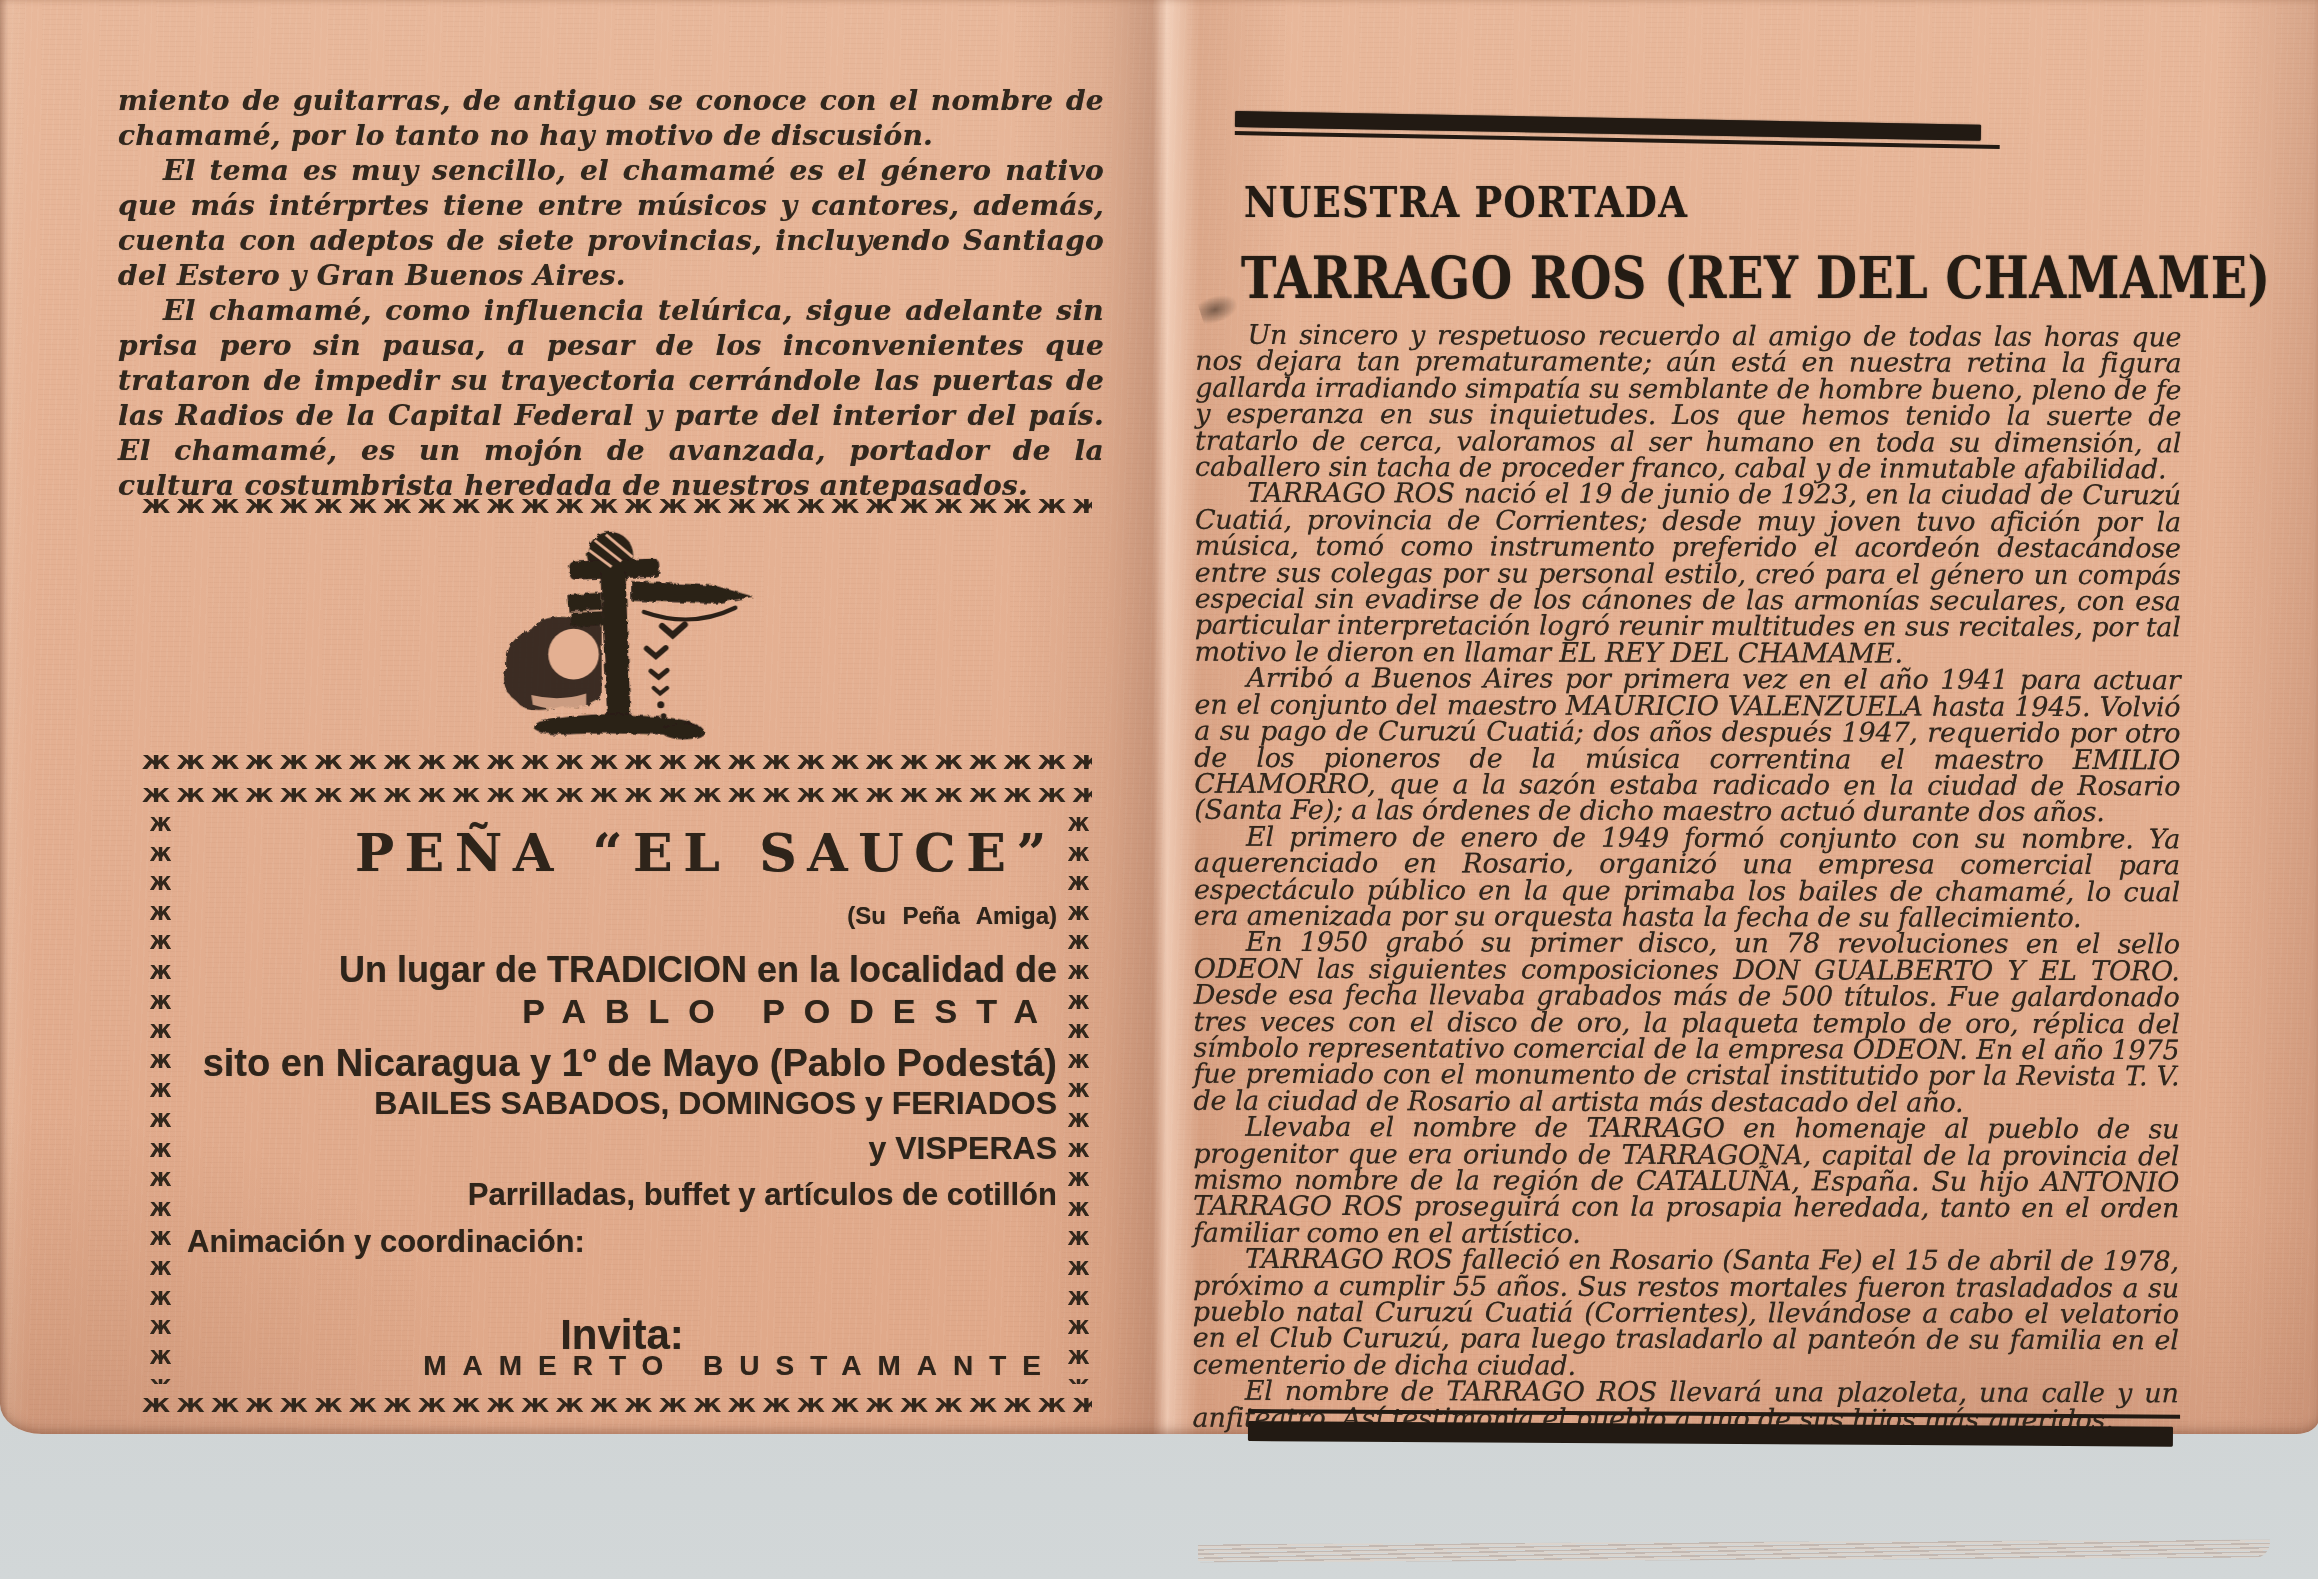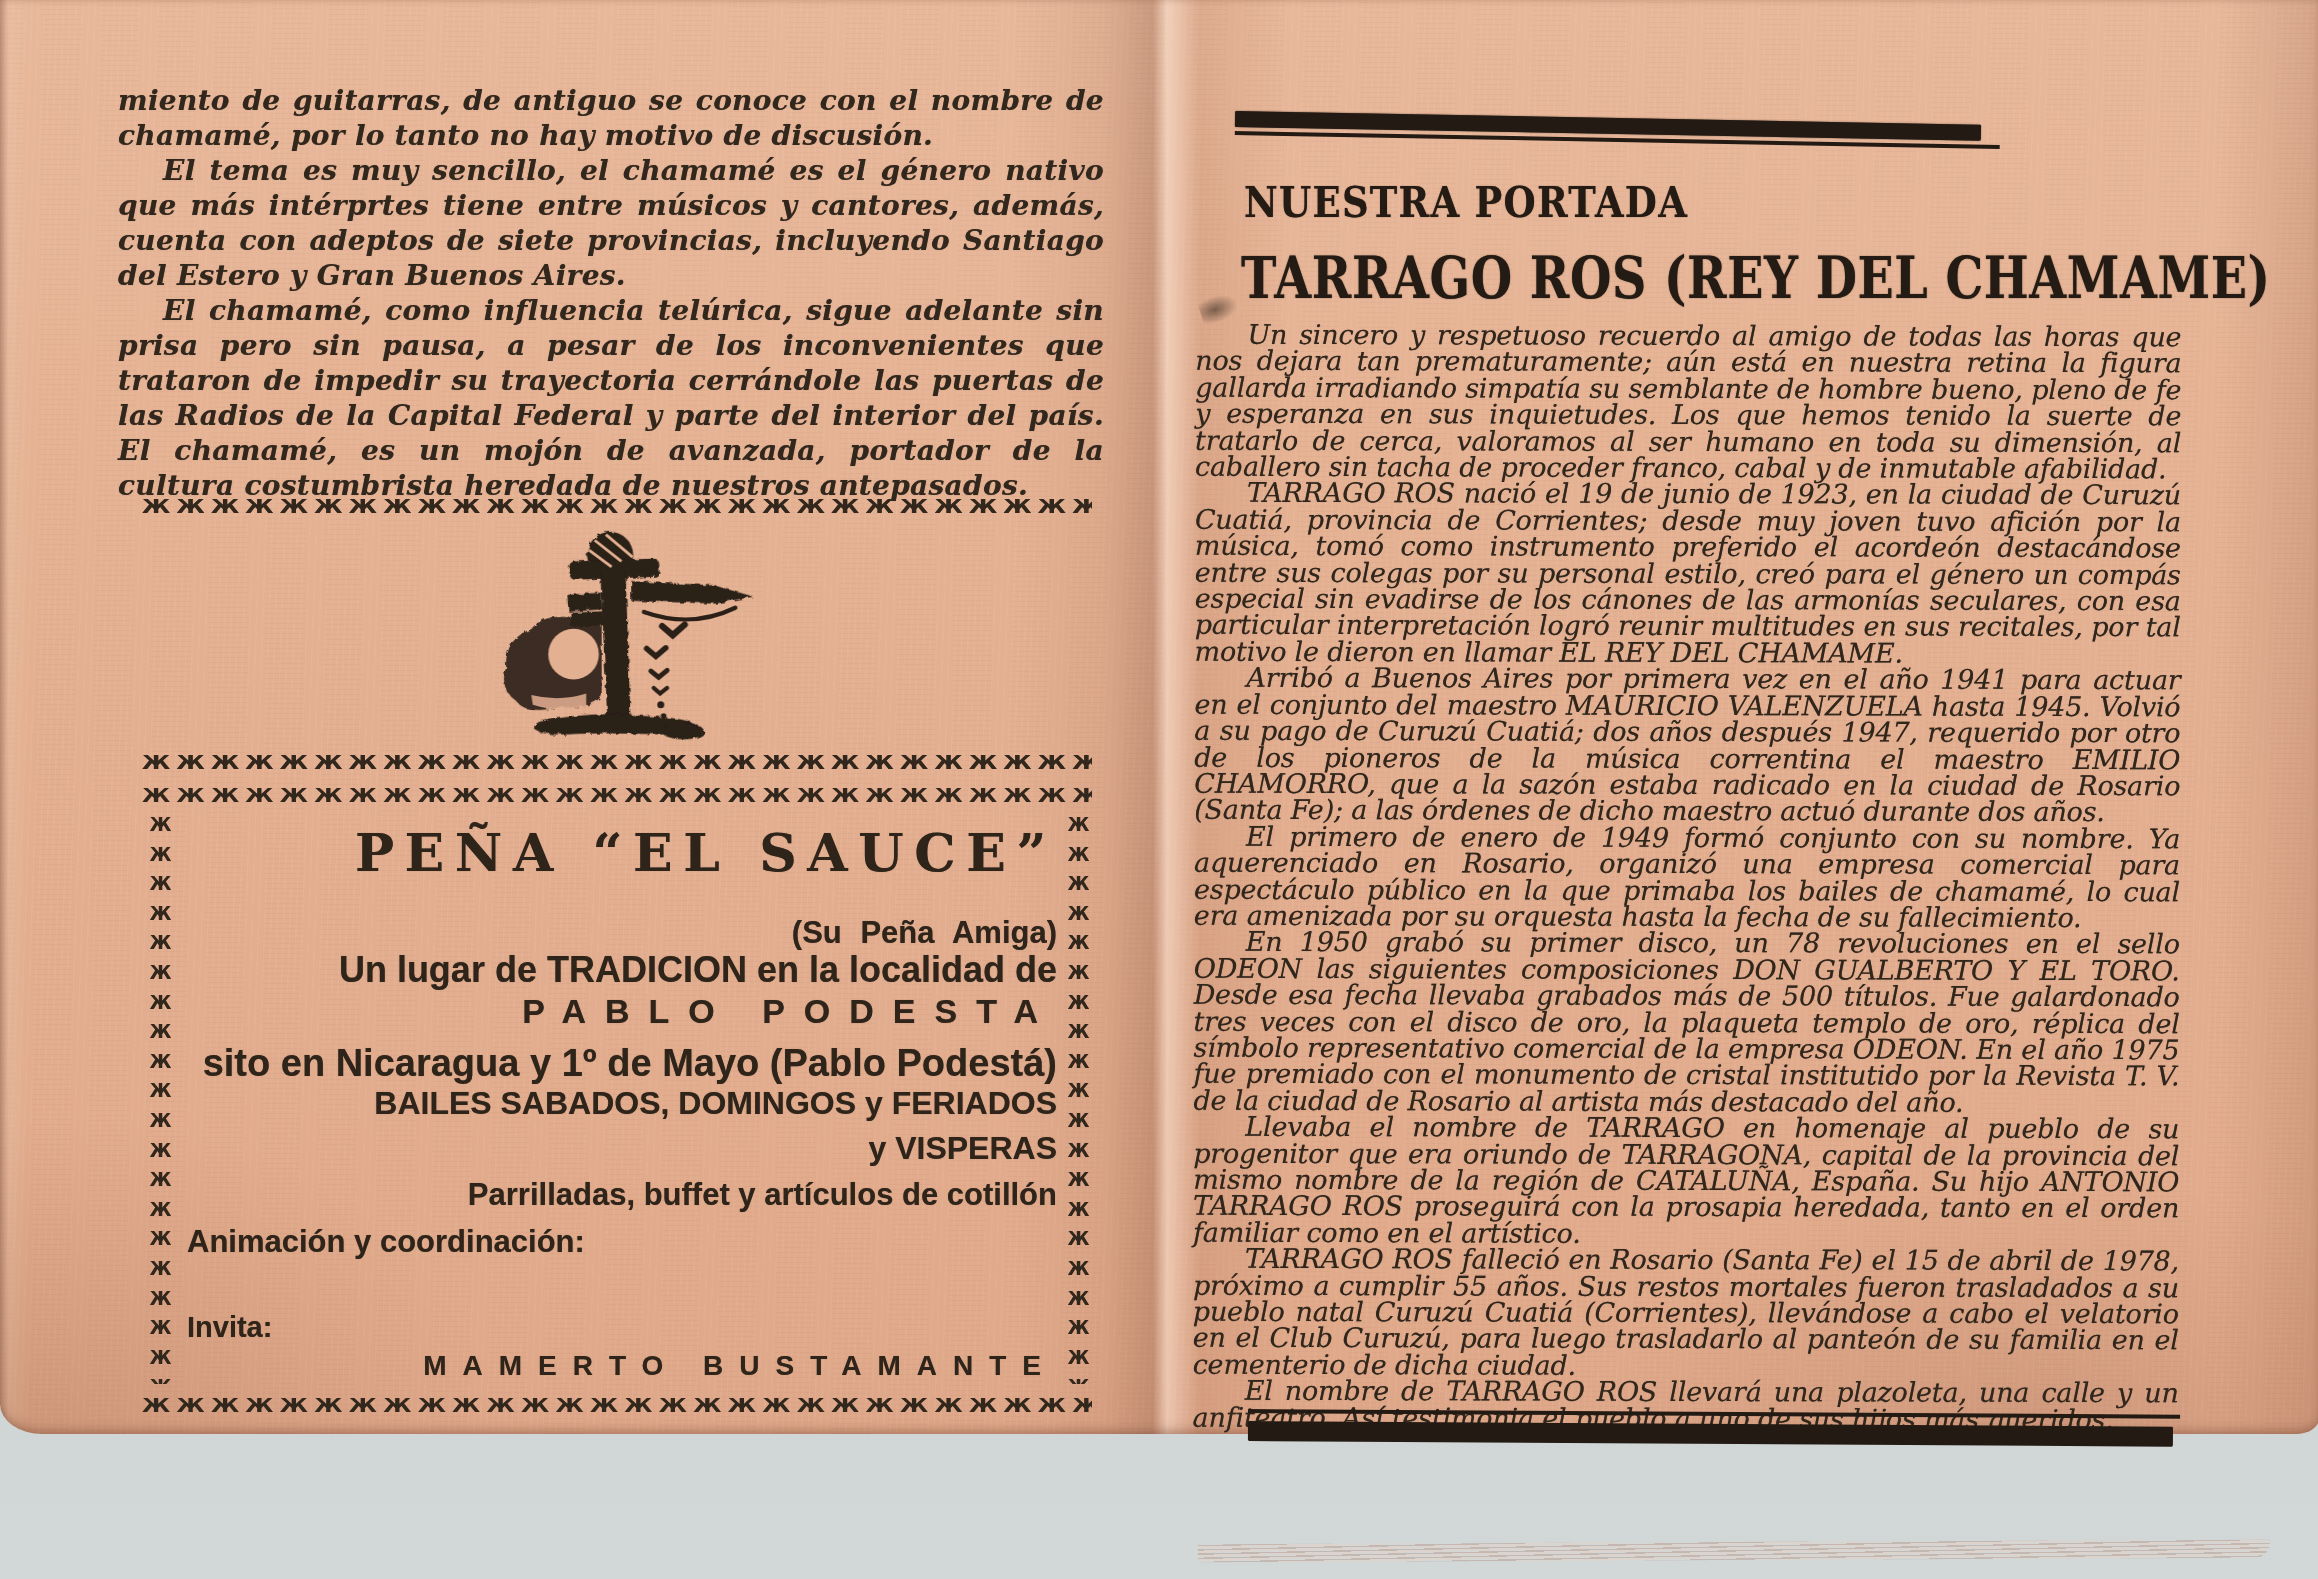--- a/index.html
+++ b/index.html
@@ -59,30 +59,30 @@
   .ad-frame-v{position:absolute;top:34px;bottom:37px;width:30px;overflow:hidden;
     font-family:"DejaVu Sans",sans-serif;font-weight:bold;color:#32271c;
     writing-mode:vertical-rl;text-orientation:upright;font-size:20px;letter-spacing:5.6px;
     transform:scaleX(.88);text-shadow:0 0 0.7px rgba(45,35,25,.6);}
   .ad-frame-left{left:1.4px;}
   .ad-frame-right{right:1.4px;}
   .ad-line{position:absolute;left:35px;right:35px;text-align:right;
     font-family:"Liberation Sans",sans-serif;font-weight:bold;color:#2e241a;
     text-shadow:0 0 0.7px rgba(45,35,25,.55);}
   .ad-title{top:44px;font-family:"DejaVu Serif",serif;font-size:52px;letter-spacing:10.6px;font-weight:bold;}
-  .ad-sub{top:124px;font-size:31px;word-spacing:10px;margin-top:13px;}
+  .ad-sub{top:124px;font-size:24px;word-spacing:10px;}
   .ad-l1{top:171px;font-size:36px;}
   .ad-l2{top:214px;font-size:34px;letter-spacing:19px;}
   .ad-l3{top:264px;font-size:38px;}
   .ad-l4{top:307px;font-size:32px;}
   .ad-l5{top:352px;font-size:32px;}
   .ad-l6{top:399px;font-size:31px;}
   .ad-l7{top:446px;font-size:31px;text-align:left;padding-left:10px;}
   .ad-l8{top:489px;font-size:32px;letter-spacing:16px;}
-  .ad-l9{top:533px;font-size:29px;text-align:left;padding-left:10px;}
+  .ad-l9{top:533px;font-size:42px;text-align:center;padding-left:10px;}
   .ad-l10{top:572px;font-size:28px;letter-spacing:16px;}
   
   .rp-toprule{position:absolute;left:1235px;top:111px;width:746px;transform:rotate(1.05deg);transform-origin:left center;}
   .rp-toprule .bar{height:16px;background:#221a13;border-radius:1.4px;box-shadow:0 0 1.4px rgba(34,26,19,.8);}
   .rp-toprule .thin{height:4.2px;background:#221a13;margin-top:3.5px;width:102.5%;}
   .rp-kicker{position:absolute;left:1244px;top:178px;font-size:42px;font-weight:bold;
     letter-spacing:1.4px;color:#241c14;transform:scaleX(.88);transform-origin:left;
     white-space:nowrap;text-shadow:0 0 1.1px rgba(36,28,20,.7);}
   .rp-title{position:absolute;left:1241px;top:244px;font-size:58px;font-weight:bold;
     letter-spacing:0.7px;color:#241c14;transform:scaleX(.82);transform-origin:left;

